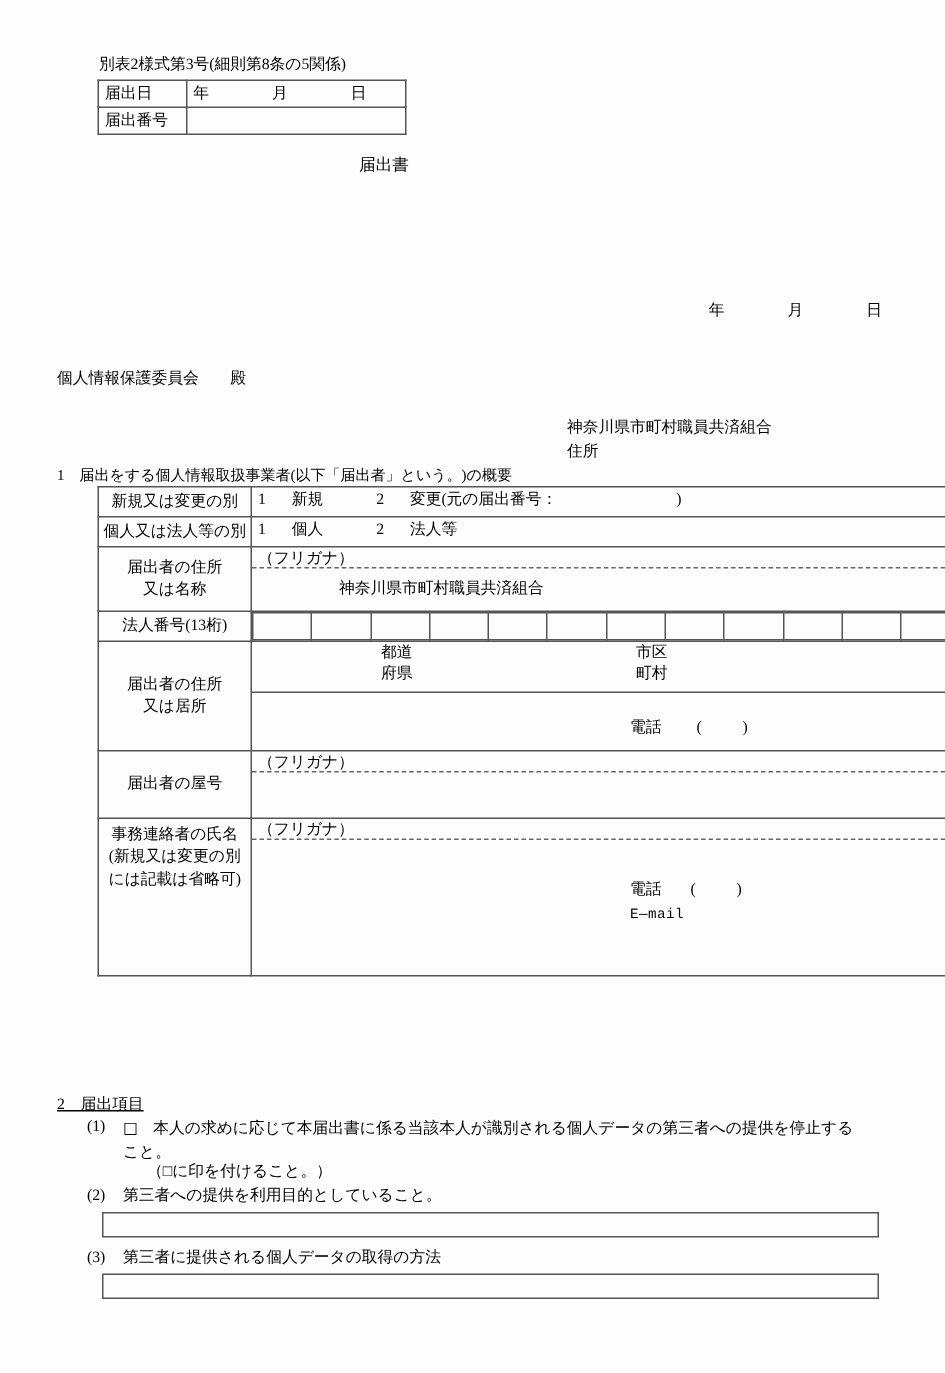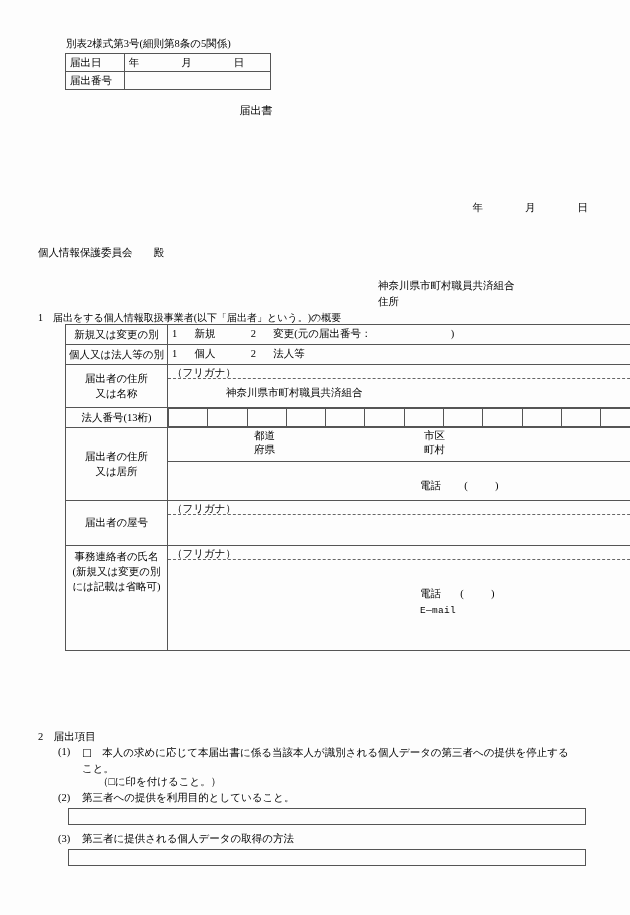--- a/index.html
+++ b/index.html
@@ -199,20 +199,21 @@
     font-family: "Liberation Mono", "DejaVu Sans Mono", monospace;
     font-size: 9.5px;
     letter-spacing: 0.3px;
   }
 
   
   #sec2-heading {
     position: absolute;
     left: 38px; top: 729px;
     font-size: 10.5px;
+    text-decoration: underline;
   }
   #item1-num { position: absolute; left: 58px; top: 744px; font-size: 10.5px; }
   #item1-body {
     position: absolute;
     left: 82px; top: 744px;
     width: 490px;
     font-size: 10.5px;
     line-height: 1.55;
   }
   #item1-note {

